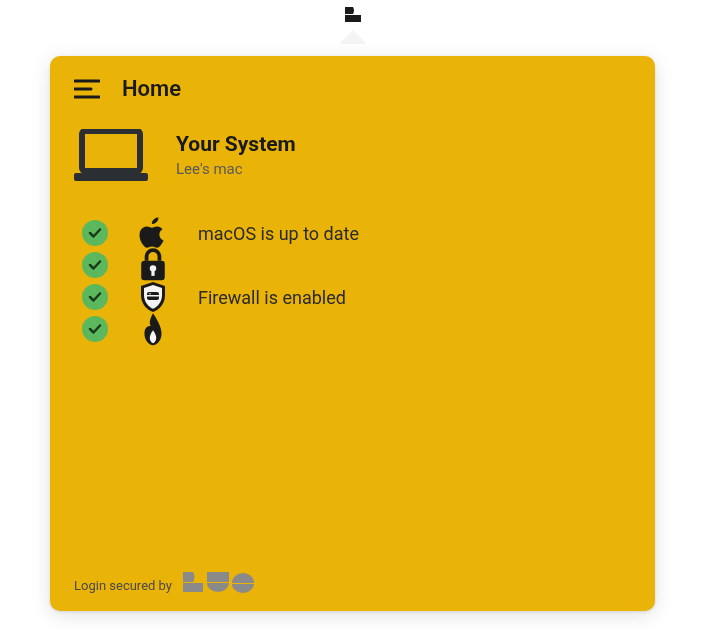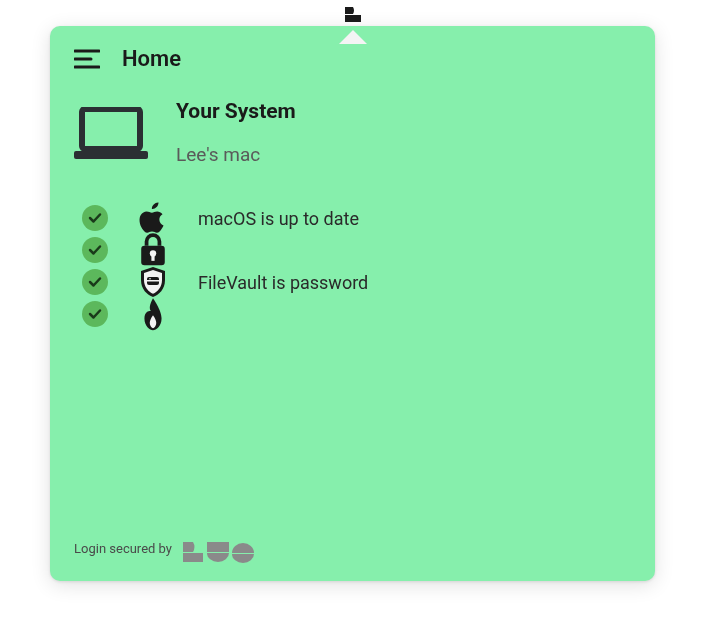--- a/index.html
+++ b/index.html
@@ -29,25 +29,25 @@
       transform: translateX(-50%);
       width: 0;
       height: 0;
       border-left: 14px solid transparent;
       border-right: 14px solid transparent;
       border-bottom: 14px solid #f4f4f4;
       z-index: 2;
     }
     .panel {
       position: absolute;
-      top: 26px;
+      top: 56px;
       left: 50px;
       width: 605px;
       height: 555px;
-      background: #86efac;
+      background: #eab308;
       border-radius: 10px;
       box-shadow: 0 4px 20px rgba(0,0,0,0.12), 0 1px 3px rgba(0,0,0,0.1);
       padding: 20px 24px;
     }
     .header {
       display: flex;
       align-items: center;
       gap: 22px;
       margin-bottom: 28px;
     }
@@ -67,29 +67,29 @@
       gap: 28px;
       margin-bottom: 36px;
     }
     .laptop-icon {
       width: 74px;
       height: 52px;
     }
     .system-text {
       display: flex;
       flex-direction: column;
-      gap: 20px;
+      gap: 4px;
     }
     .system-title {
       font-size: 21px;
       font-weight: 700;
       color: #1a1a1a;
     }
     .system-subtitle {
-      font-size: 19px;
+      font-size: 15px;
       color: #5a5a5a;
     }
     .status-list {
       display: flex;
       flex-direction: column;
       margin-left: 8px;
     }
     .status-item {
       display: flex;
       align-items: center;
@@ -119,21 +119,21 @@
     }
     .status-label {
       font-size: 18px;
       color: #2a2a2a;
     }
     .footer {
       position: absolute;
       bottom: 18px;
       left: 24px;
       display: flex;
-      align-items: flex-start;
+      align-items: flex-end;
       gap: 10px;
       margin-top: 8px;
     }
     .footer-text {
       font-size: 13px;
       color: #4a4a4a;
     }
     .duo-logo {
       display: flex;
       align-items: center;
@@ -214,21 +214,21 @@
       </div>
       <div class="status-icon">
         <svg viewBox="0 0 30 34">
           <path d="M15 2 L27 6 V15 C27 24 21 30 15 32 C9 30 3 24 3 15 V6 Z" fill="#1a1a1a"></path>
           <path d="M15 5 L24 8 V15 C24 22 19.5 27 15 28.8 C10.5 27 6 22 6 15 V8 Z" fill="#f4f4f4"></path>
           <rect x="9" y="12" width="12" height="8" rx="2" fill="#1a1a1a"></rect>
           <rect x="9" y="15" width="12" height="1.5" fill="#f4f4f4"></rect>
           <circle cx="12" cy="13.7" r="0.8" fill="#f4f4f4"></circle>
         </svg>
       </div>
-      <div class="status-label">FileVault is password</div>
+      <div class="status-label">Firewall is enabled</div>
     </div>
 
     <div class="status-item">
       <div class="status-check">
         <svg viewBox="0 0 14 14">
             <path d="M2 7 L5.5 10.5 L12 3.5" stroke="#1a3a1a" stroke-width="2.5" fill="none" stroke-linecap="round" stroke-linejoin="round"></path>
           </svg>
       </div>
       <div class="status-icon">
         <svg viewBox="0 0 28 34">

